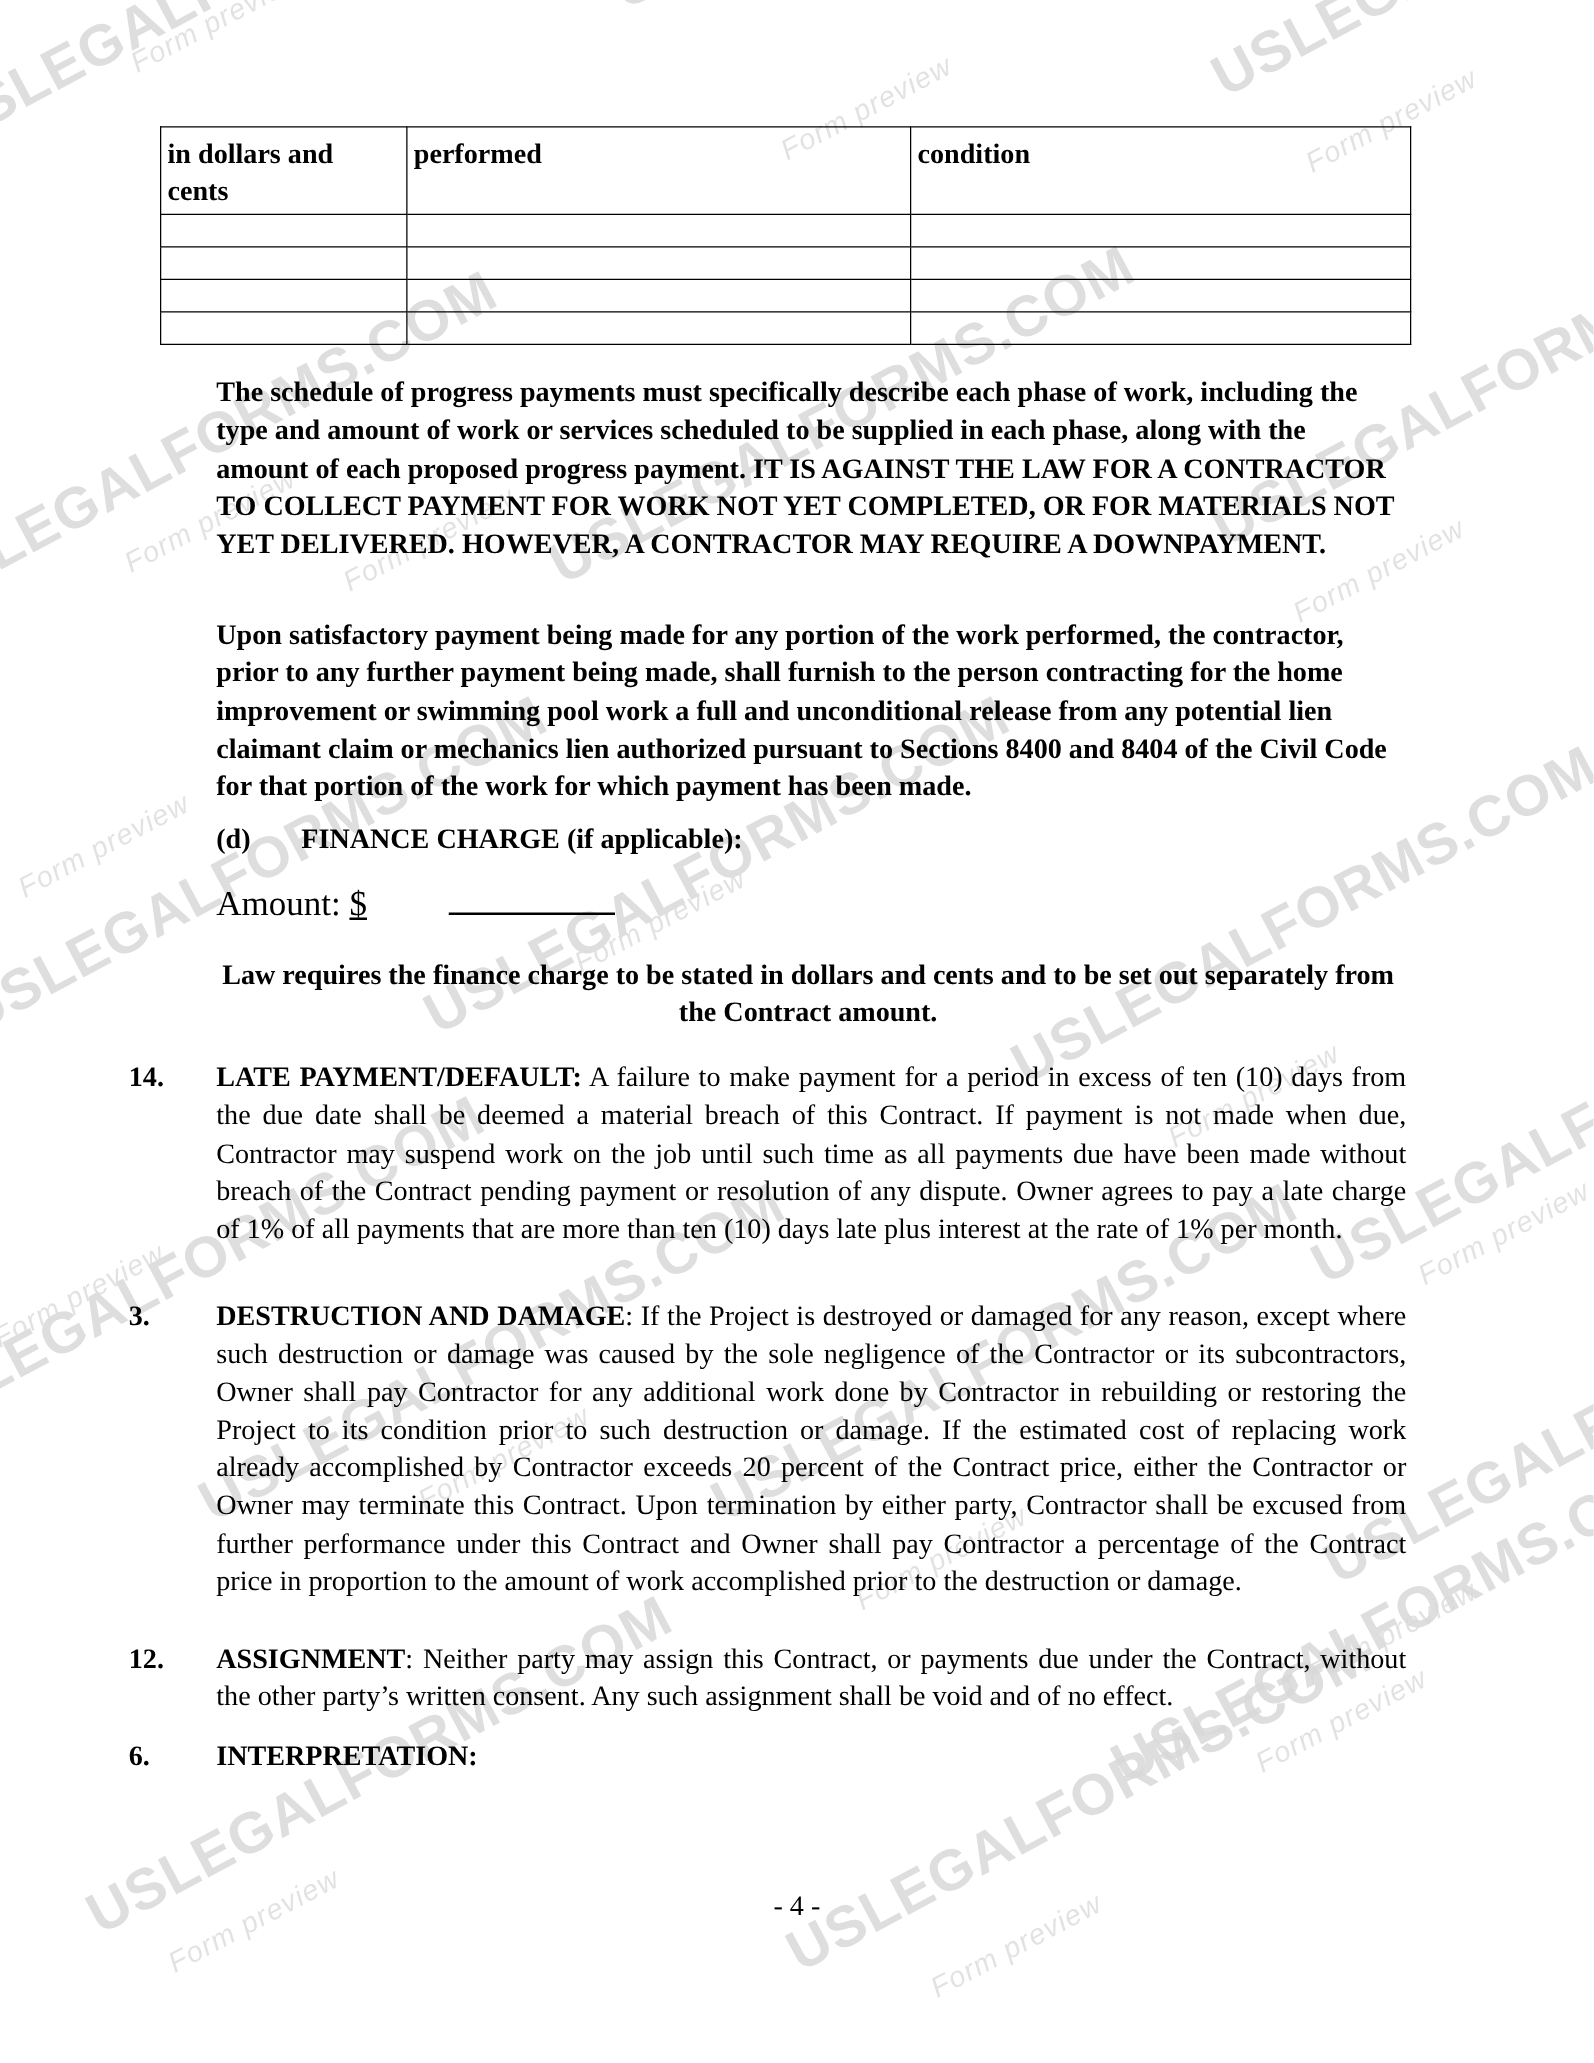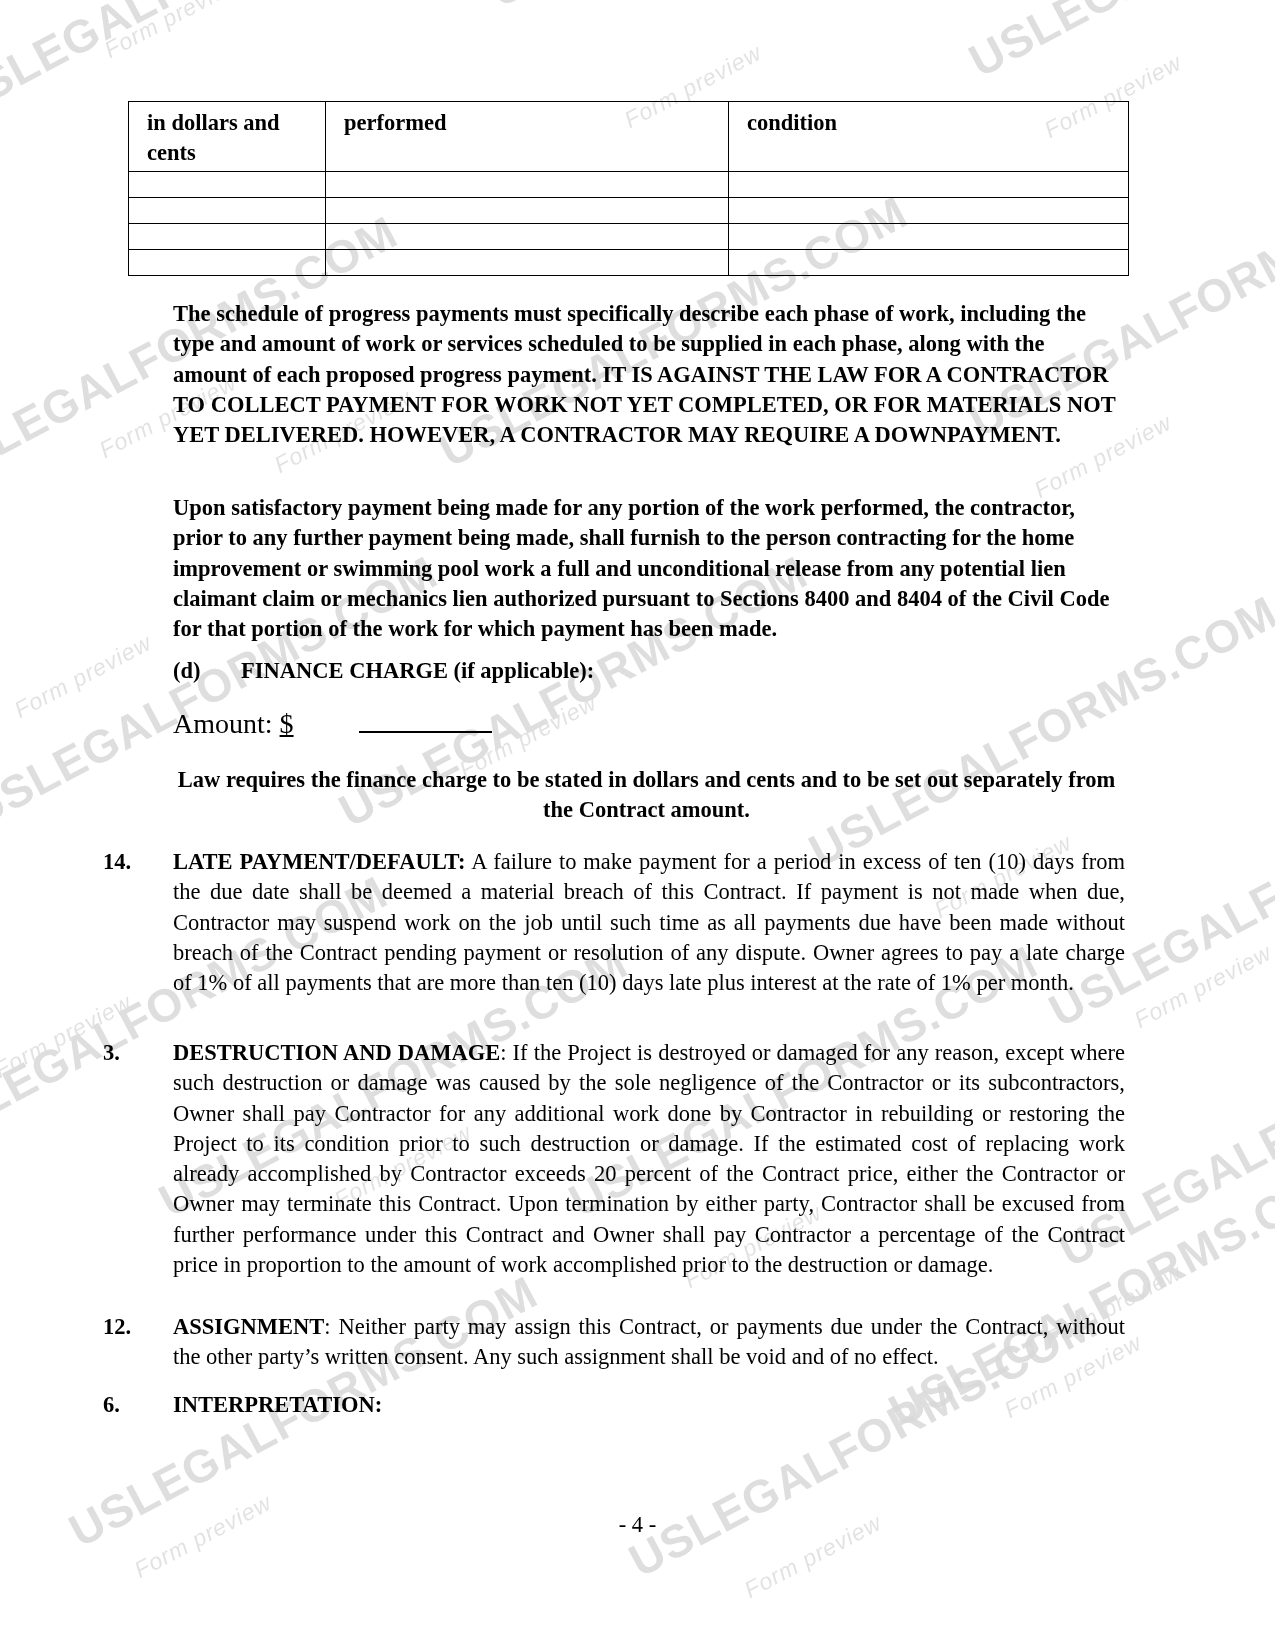--- a/index.html
+++ b/index.html
@@ -62,21 +62,21 @@
     width: 1000px;
   }
   table.progress-table {
     border-collapse: collapse;
     width: 1000px;
     table-layout: fixed;
   }
   table.progress-table td {
     border: 1.6px solid #000000;
     vertical-align: top;
-    padding: 6px 9px 4px 18px;
+    padding: 6px 9px 4px 5px;
     font-size: 22.5px;
     font-weight: 700;
     line-height: 1.32;
   }
   table.progress-table col.c1 { width: 197px; }
   table.progress-table col.c2 { width: 403px; }
   table.progress-table col.c3 { width: 400px; }
   tr.hdr-row td { height: 56px; }
   tr.blank-row td { height: 25px; padding: 0; }
 

